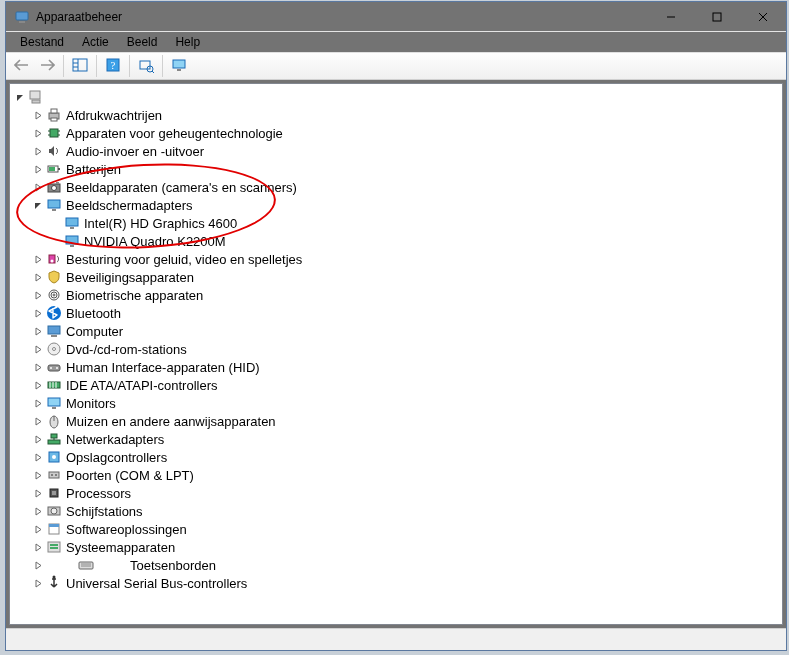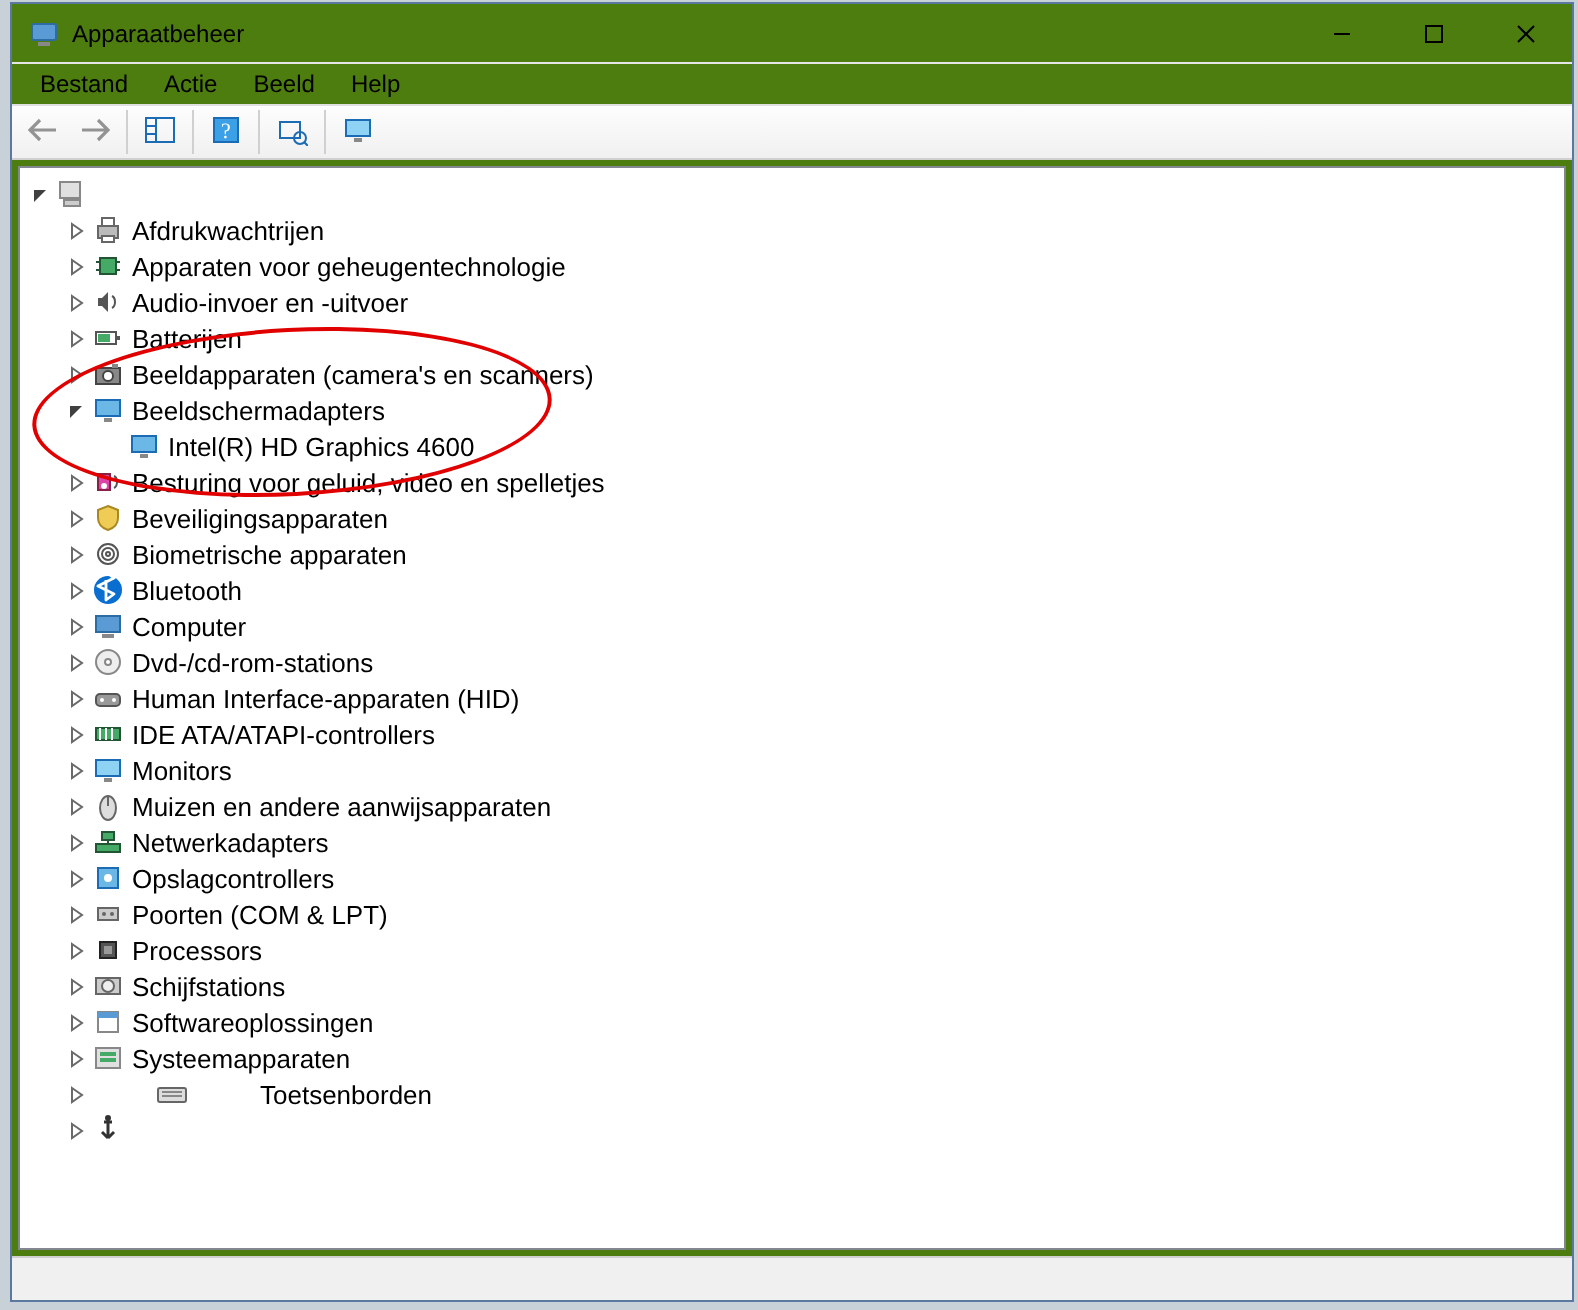--- a/index.html
+++ b/index.html
@@ -7,21 +7,21 @@
   body {
     font-family: "Segoe UI", Tahoma, sans-serif;
     font-size: 12px;
     background:#c8d0d8;
     width:789px; height:655px;
     overflow:hidden;
   }
   .window {
     position:absolute; left:5px; top:1px;
     width:782px; height:650px;
-    background:#4d7c0f;
+    background:#737373;
     border:1px solid #5a78a0;
     display:flex; flex-direction:column;
   }
   .titlebar {
     height:30px; display:flex; align-items:center;
     padding-left:8px;
     border-bottom:1px solid #e5e5e5;
   }
   .titlebar .icon { width:16px; height:16px; margin-right:6px; }
   .title { flex:1; font-size:12px; color:#000; }
@@ -268,20 +268,30 @@
       <div class="row" style="padding-left: 36px;">
         <span class="caret"></span>
         <span class="ticon">
           <svg width="16" height="16" viewBox="0 0 16 16">
             <rect x="2" y="3" width="12" height="8" fill="#6bb8e6" stroke="#1b6bb5"></rect>
             <rect x="6" y="12" width="4" height="2" fill="#888"></rect>
           </svg>
         </span>
         <span class="lbl">Intel(R) HD Graphics 4600</span>
       </div>
+      <div class="row" style="padding-left: 36px;">
+        <span class="caret"></span>
+        <span class="ticon">
+          <svg width="16" height="16" viewBox="0 0 16 16">
+            <rect x="2" y="3" width="12" height="8" fill="#6bb8e6" stroke="#1b6bb5"></rect>
+            <rect x="6" y="12" width="4" height="2" fill="#888"></rect>
+          </svg>
+        </span>
+        <span class="lbl">NVIDIA Quadro K2200M</span>
+      </div>
       <div class="row" style="padding-left: 18px;">
         <span class="caret">
           <svg width="9" height="9">
             <path d="M2 1 L7 4.5 L2 8 Z" fill="none" stroke="#6a6a6a"></path>
           </svg>
         </span>
         <span class="ticon">
           <svg width="16" height="16" viewBox="0 0 16 16">
             <rect x="3" y="4" width="6" height="8" fill="#d4a" stroke="#824"></rect>
             <circle cx="6" cy="10" r="1.5" fill="#fff"></circle>
@@ -540,19 +550,20 @@
           <svg width="9" height="9">
             <path d="M2 1 L7 4.5 L2 8 Z" fill="none" stroke="#6a6a6a"></path>
           </svg>
         </span>
         <span class="ticon">
           <svg width="16" height="16" viewBox="0 0 16 16">
             <path d="M8 2v10M8 12l-3-3M8 12l3-3M6 4h4" fill="none" stroke="#333" stroke-width="1.5"></path>
             <circle cx="8" cy="2" r="1.5" fill="#333"></circle>
           </svg>
         </span>
+        <span class="lbl">Universal Serial Bus-controllers</span>
       </div>
 
   <div class="redcircle" style="left:6px; top:80px; width:260px; height:84px; transform:rotate(-3deg);"></div>
     </div>
 
   <div class="statusbar"></div>
 </div>
 
 </body></html>

